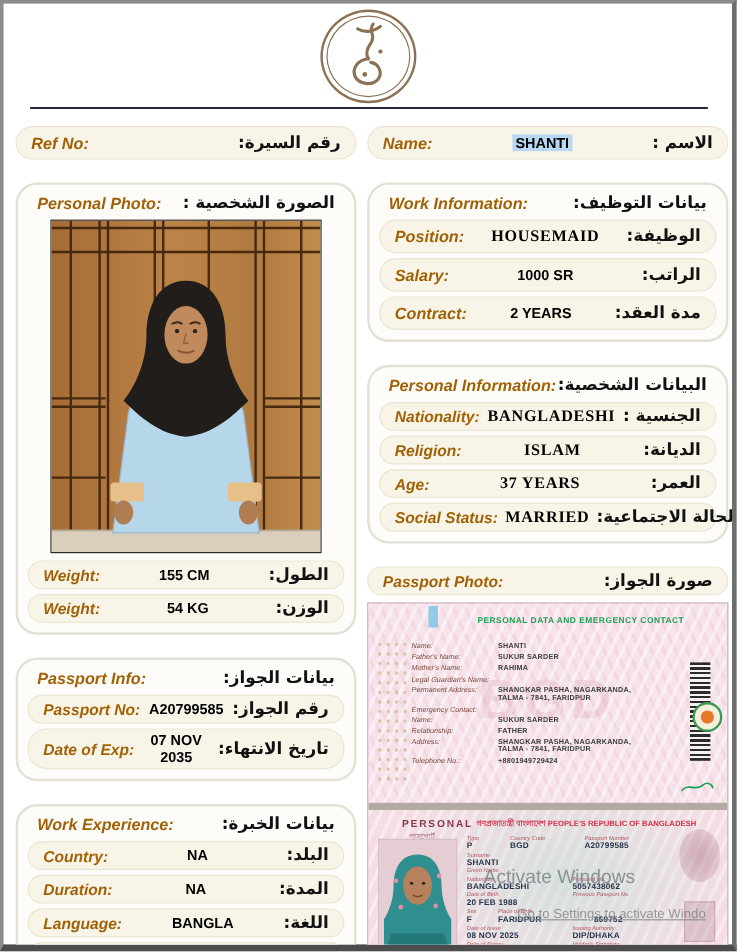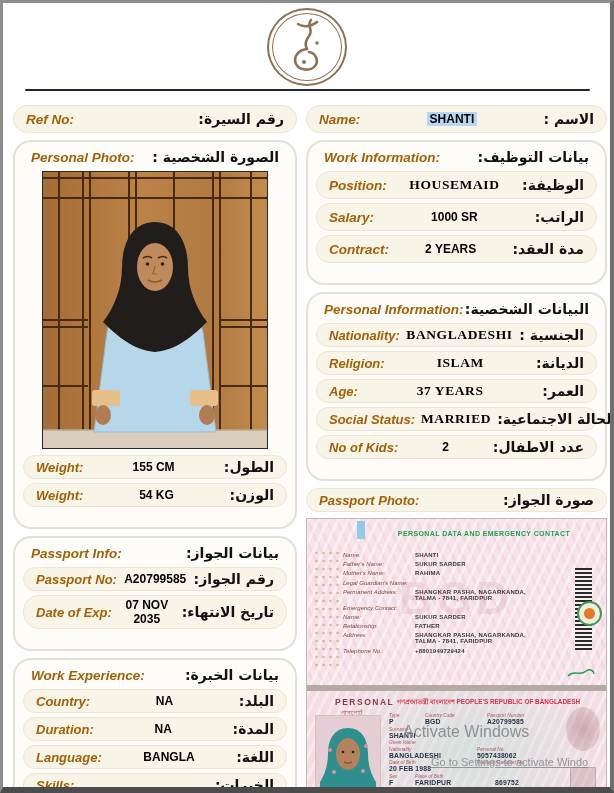--- a/index.html
+++ b/index.html
@@ -20,21 +20,21 @@
     color:#8a721c; letter-spacing:.5px; }
 
   
   .cols { display:flex; gap:9px; padding:4px 6px 0 10px; }
   .col-l { width:284px; flex:none; }
   .col-r { width:301px; flex:none; }
 
   .pill { background:#f8f4e7; border:1px solid #ebe5d2; border-radius:16px;
     display:flex; align-items:center; padding:4px 12px; margin:6px 0; min-height:28px; }
   .card { background:#fdfcf9; border:2px solid #e3e0d5; border-radius:18px;
-    padding:2px 8px 16px 8px; margin:7px 0; }
+    padding:2px 8px 4px 8px; margin:19px 0; }
   .card .pill { margin:4px 0; }
   .chead { display:flex; justify-content:space-between; align-items:center; padding:5px 8px 2px 8px; }
   .en { font-style:italic; font-weight:700; font-size:13.5px; color:#a16207; white-space:nowrap; }
   .ar { font-family:"DejaVu Sans", sans-serif; font-weight:700; font-size:14px; color:#111; white-space:nowrap; }
   .val { flex:1; text-align:center; font-weight:700; font-size:12px; color:#000; padding:0 6px; }
   .val.serif { font-family:"Liberation Serif", serif; font-size:13.5px; letter-spacing:.6px; }
   .hl { background:#b7d7f3; padding:0 3px; }
   .compact { min-height:24px; padding:2px 12px; }
   .compact .en { font-size:13px; }
 
@@ -294,25 +294,20 @@
         <div class="pill compact">
           <span class="en">Age:</span>
           <span class="val serif">37 YEARS</span>
           <span class="ar" dir="rtl">العمر:</span>
         </div>
         <div class="pill compact">
           <span class="en">Social Status:</span>
           <span class="val serif">MARRIED</span>
           <span class="ar" dir="rtl">الحالة الاجتماعية:</span>
         </div>
-        <div class="pill compact">
-          <span class="en">No of Kids:</span>
-          <span class="val">2</span>
-          <span class="ar" dir="rtl">عدد الاطفال:</span>
-        </div>
       </div>
 
       <div class="pill compact">
         <span class="en">Passport Photo:</span>
         <span class="val"></span>
         <span class="ar" dir="rtl">صورة الجواز:</span>
       </div>
 
       <div class="passport">
         <div class="pp-top"></div>

